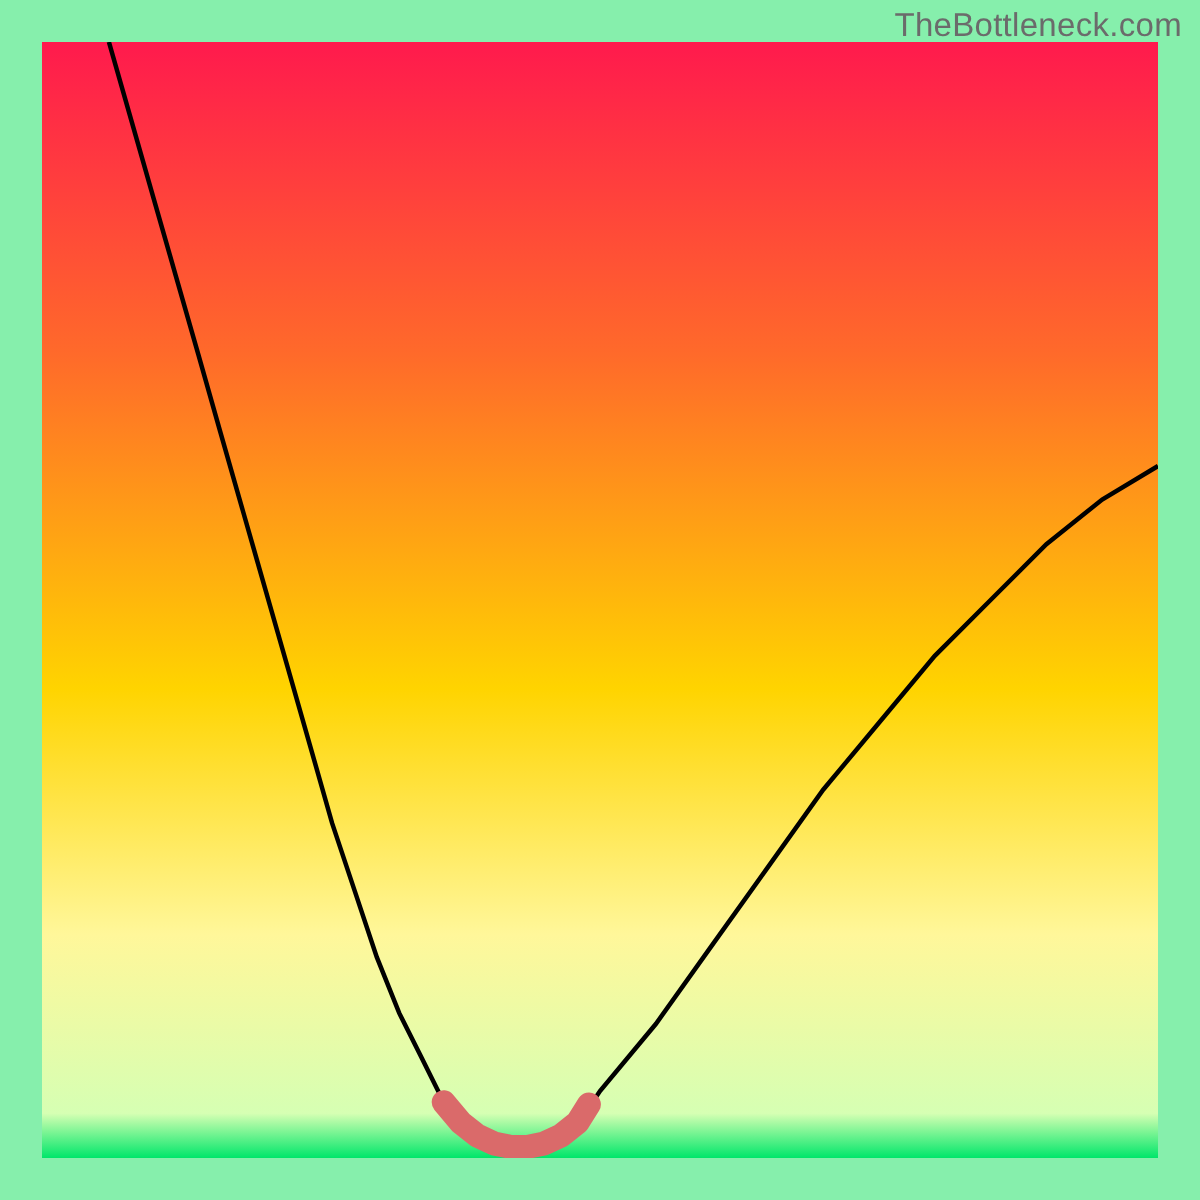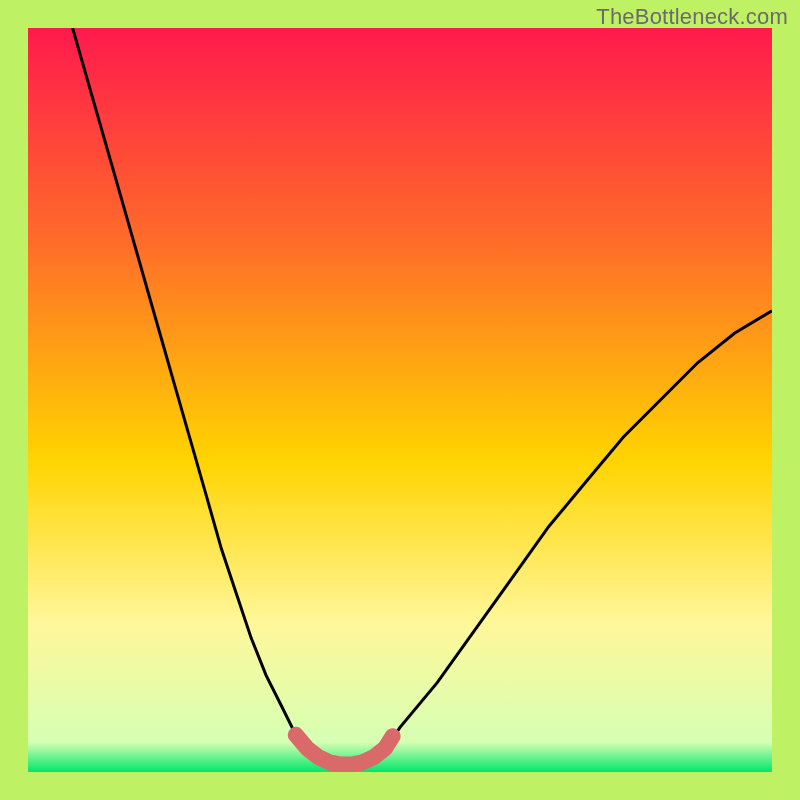--- a/index.html
+++ b/index.html
@@ -6,21 +6,21 @@
     margin: 0;
     padding: 0;
     width: 800px;
     height: 800px;
     background: #000;
     overflow: hidden;
   }
   .frame {
     position: absolute;
     inset: 0;
-    background: #bef264;
+    background: #86efac;
   }
   .plot {
     position: absolute;
     left: 28px;
     top: 28px;
     width: 744px;
     height: 744px;
     overflow: hidden;
   }
   .watermark {

